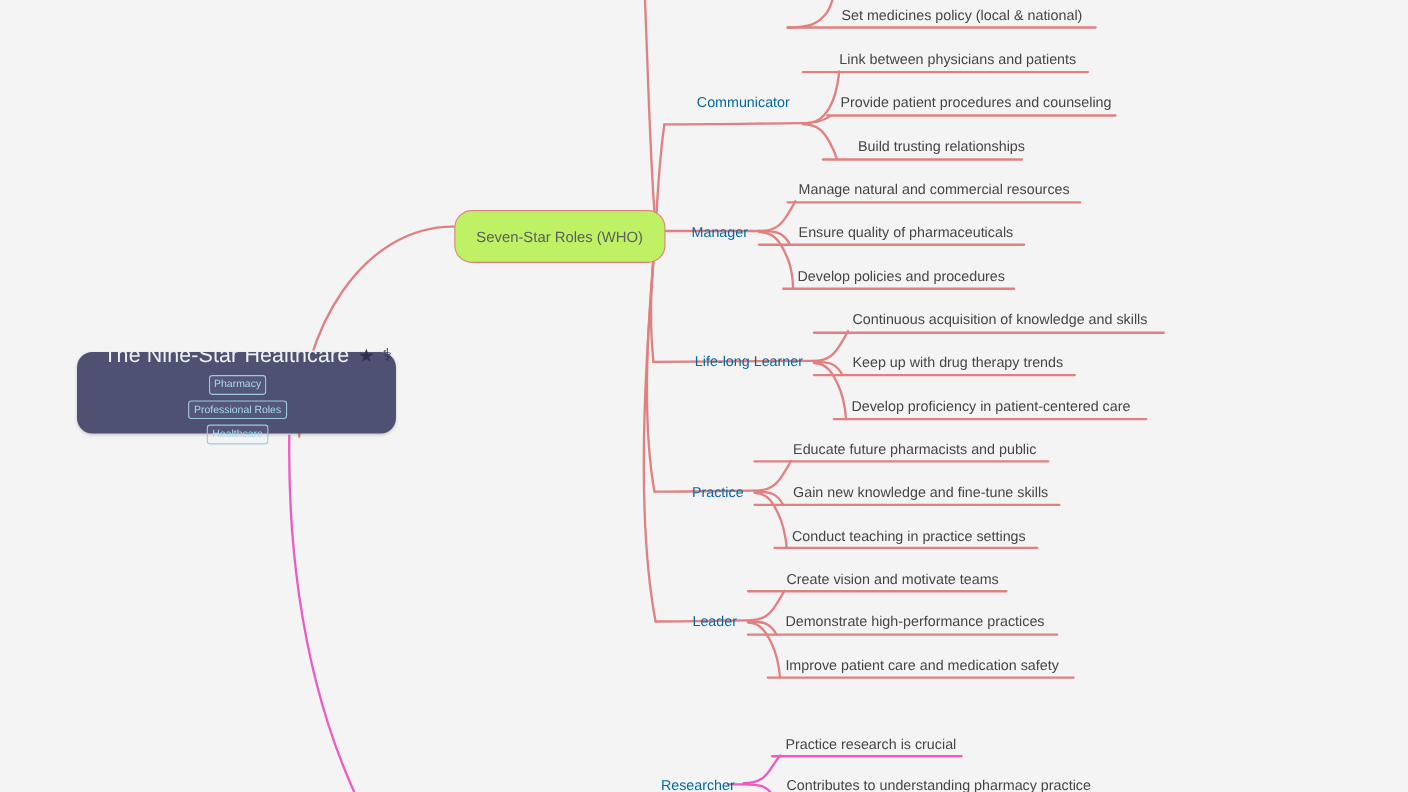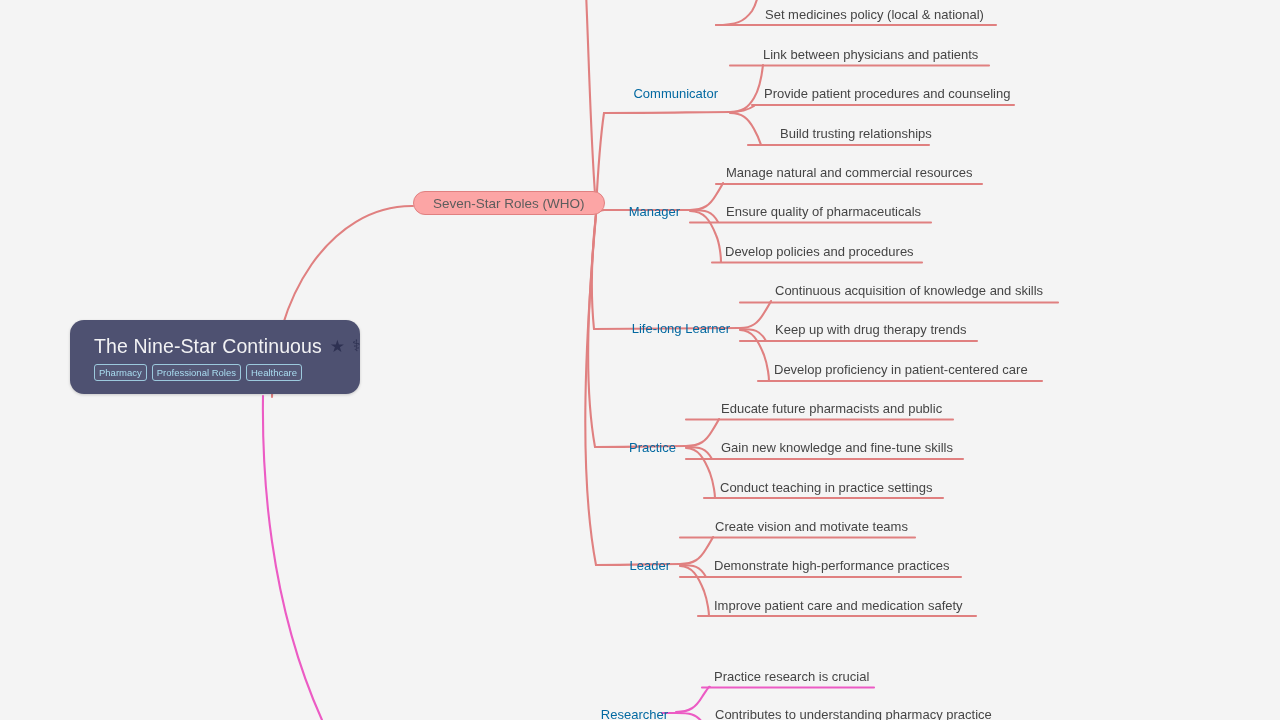--- a/index.html
+++ b/index.html
@@ -53,39 +53,40 @@
     align-items: center;
     color: #2e3152;
     line-height: 1;
   }
   .root-icon.star { font-size: 17px; margin-left: 1px; }
   .root-icon.rod  { font-size: 16px; }
   .root-tags {
     display: flex;
     gap: 5px;
     align-items: center;
+    flex-direction: column;
   }
   .tag {
     font-size: 9.5px;
     line-height: 1;
     color: #a9dcf0;
     border: 1px solid #9cc9dd;
     border-radius: 3px;
     padding: 3px 4px 3px 4px;
     background: rgba(255,255,255,0.04);
     white-space: nowrap;
   }
 
   
   .pill-node {
     position: absolute;
     left: 413px; top: 191px;
-    height: 24px;
+    height: 48px;
     border: 1.6px solid #e08080;
-    background: #fca5a5;
+    background: #bef264;
     border-radius: 16px;
     display: flex;
     align-items: center;
     padding: 0 19px;
     white-space: nowrap;
   }
   .pill-node .label {
     font-size: 13.5px;
     color: #5d5d5d;
   }
@@ -170,21 +171,21 @@
 
       <path d="M676,712 C690,712 696,707 702,697 C708,688 709,686 710,687"></path>
       <line x1="702" y1="687.5" x2="874" y2="687.5"></line>
       <path d="M676,713 C690,713 696,714 702,722"></path>
       <path d="M662,713 C668,713 672,713 676,713"></path>
     </g>
   </svg>
 
   <div class="root-node">
     <div class="root-title-row">
-      <span class="root-title">The Nine-Star Continuous</span>
+      <span class="root-title">The Nine-Star Healthcare</span>
       <span class="root-icon star">★</span>
       <span class="root-icon rod">⚕</span>
     </div>
     <div class="root-tags">
       <span class="tag">Pharmacy</span>
       <span class="tag">Professional Roles</span>
       <span class="tag">Healthcare</span>
     </div>
   </div>
 

